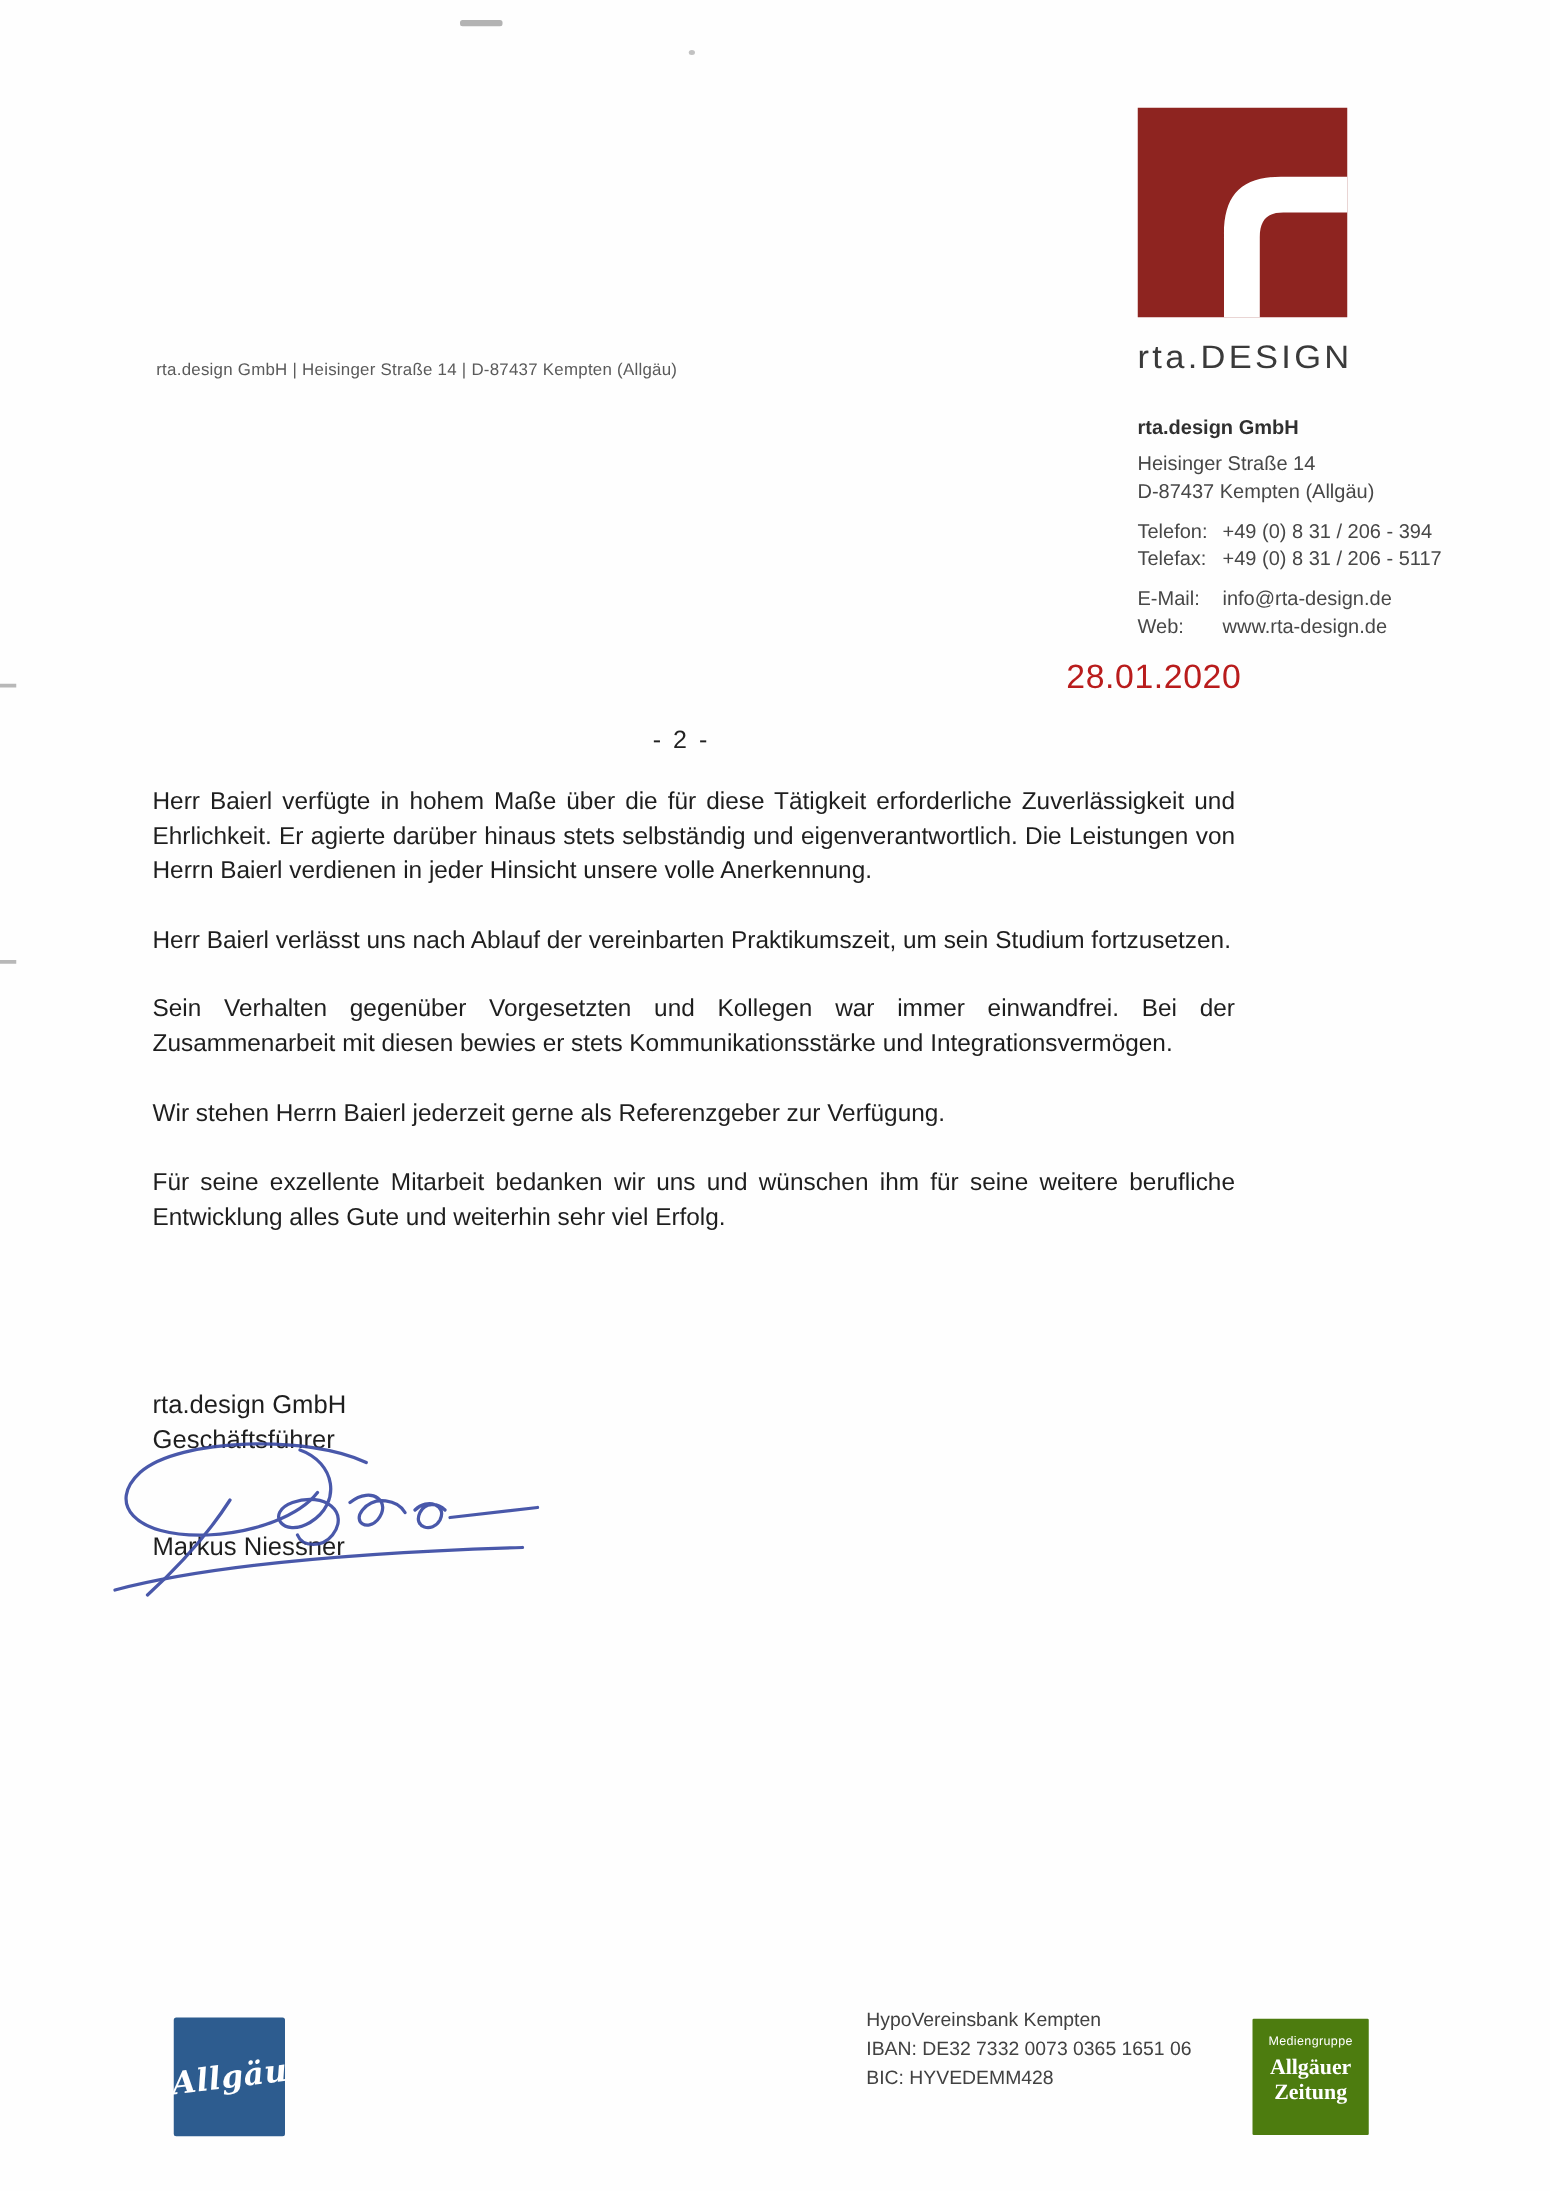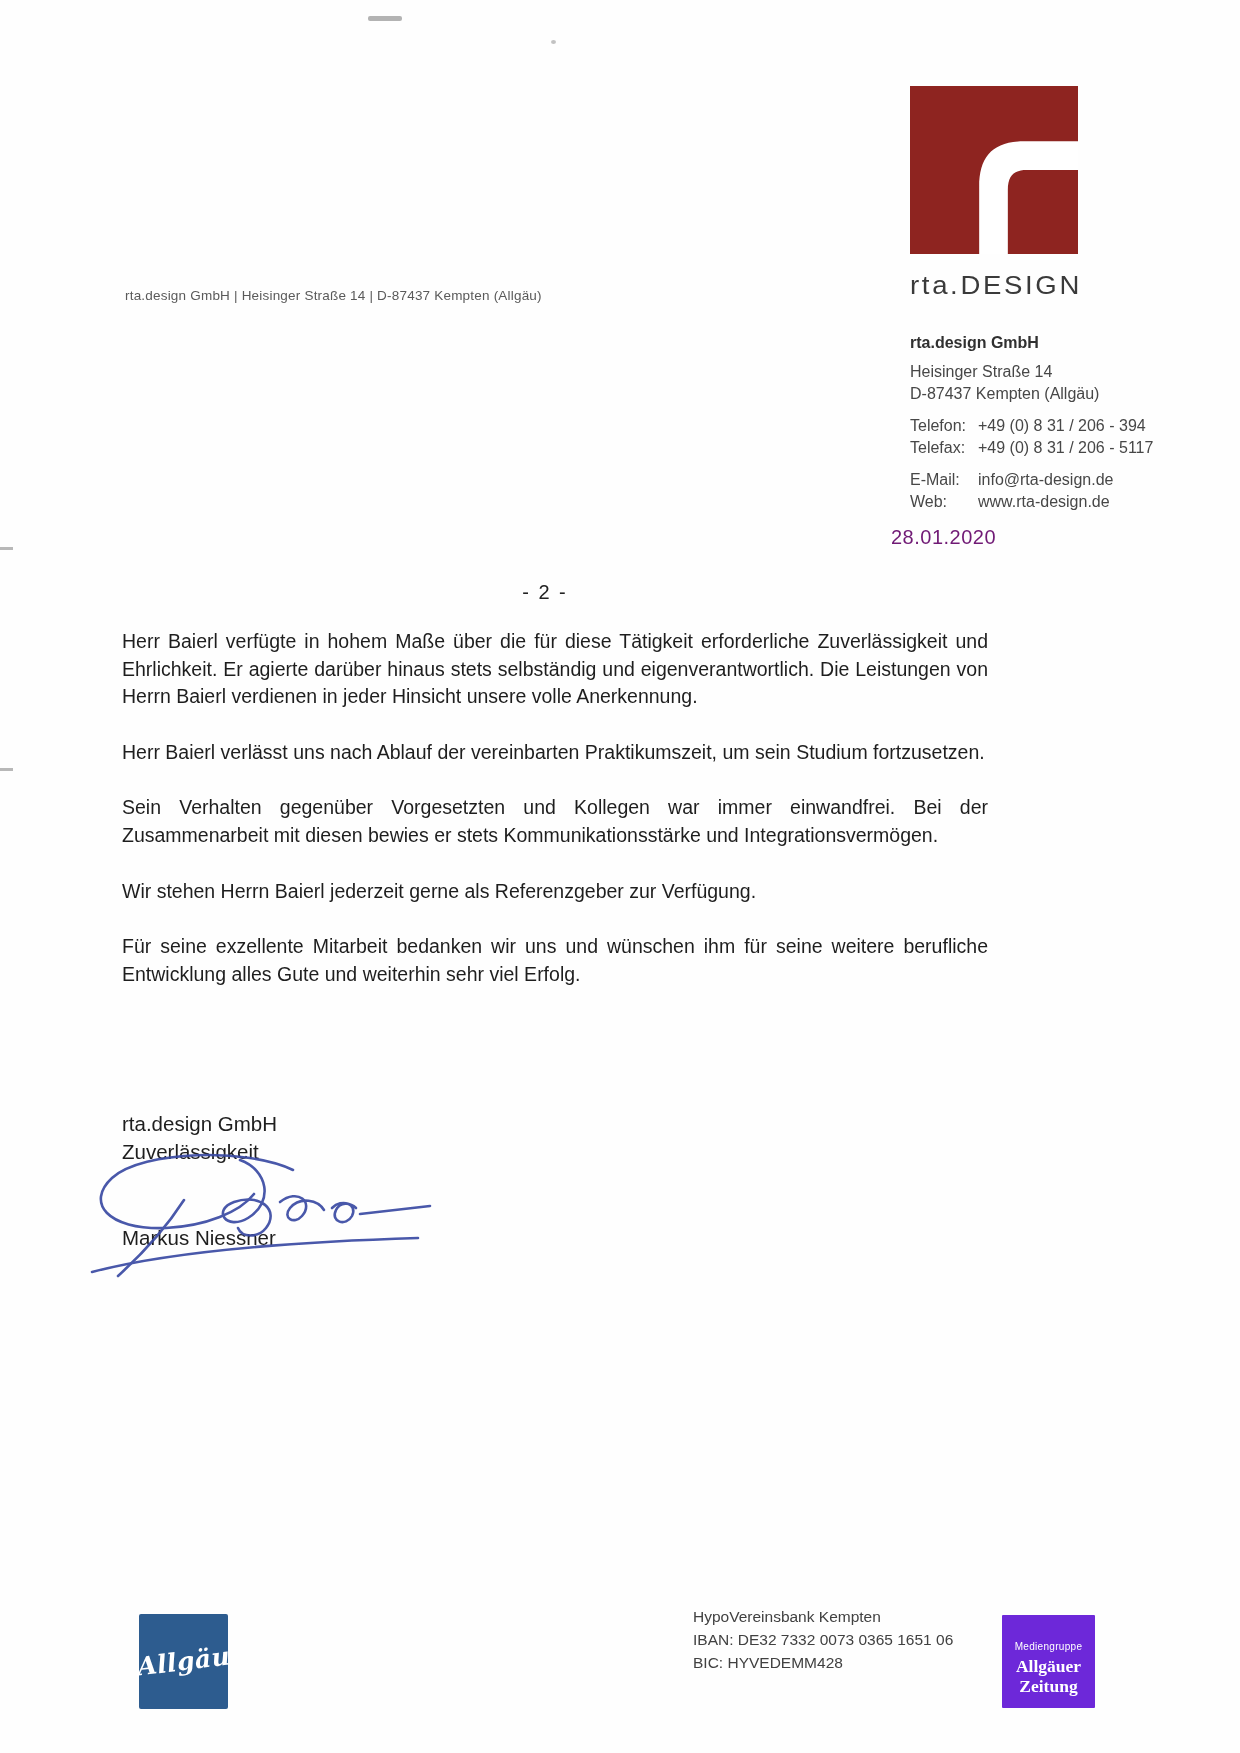--- a/index.html
+++ b/index.html
@@ -40,21 +40,21 @@
   }
 
   
   .contact-block { position: absolute; left: 910px; top: 334px; font-size: 16px; color: #474747; }
   .contact-company { font-weight: bold; color: #303030; margin-bottom: 9px; }
   .contact-group { margin-bottom: 10px; line-height: 22px; }
   .contact-row { display: flex; line-height: 22px; }
   .contact-row .lbl { width: 68px; flex: 0 0 68px; }
 
   
-  .letter-date { position: absolute; left: 891px; top: 526px; font-size: 20px; color: #701a75; letter-spacing: .5px; }
+  .letter-date { position: absolute; left: 853px; top: 526px; font-size: 27px; color: #b91c1c; letter-spacing: .5px; }
   .page-number { position: absolute; left: 122px; top: 581px; width: 846px; text-align: center; font-size: 20px; color: #222; letter-spacing: 2px; }
 
   
   .letter-body { position: absolute; left: 122px; top: 628px; width: 866px; }
   .letter-body p {
     font-size: 19.5px; line-height: 27.6px; color: #1e1e1e;
     text-align: justify; margin-bottom: 28px;
   }
 
   
@@ -71,22 +71,22 @@
   .footer-logo-allgaeu span {
     color: #fff; font-family: "DejaVu Serif", serif; font-style: italic; font-weight: bold;
     font-size: 25px; transform: rotate(-7deg); letter-spacing: .5px;
   }
   .footer-col { position: absolute; font-size: 15.5px; color: #414141; line-height: 23px; }
   .footer-col.legal { left: 268px; top: 1605px; }
   .footer-col.bank  { left: 693px; top: 1605px; }
   .footer-col .gap { height: 10px; }
   .footer-logo-media {
     position: absolute; left: 1002px; top: 1615px; width: 93px; height: 93px;
-    background: #6d28d9; color: #fff; border-radius: 1px;
-    display: flex; flex-direction: column; align-items: center; justify-content: center;
+    background: #4d7c0f; color: #fff; border-radius: 1px;
+    display: flex; flex-direction: column; align-items: center;
   }
   .media-top { font-size: 10px; margin-top: 13px; letter-spacing: .3px; }
   .media-main { font-family: "Liberation Serif", serif; font-weight: bold; font-size: 17.5px; line-height: 20px; margin-top: 4px; text-align: center; }
 </style>
 </head>
 <body>
 
 <div class="page">
 
   <div class="artifact bar"></div>
@@ -138,21 +138,21 @@
   <div class="letter-body">
     <p>Herr Baierl verfügte in hohem Maße über die für diese Tätigkeit erforderliche Zuverlässigkeit und Ehrlichkeit. Er agierte darüber hinaus stets selbständig und eigenverantwortlich. Die Leistungen von Herrn Baierl verdienen in jeder Hinsicht unsere volle Anerkennung.</p>
     <p>Herr Baierl verlässt uns nach Ablauf der vereinbarten Praktikumszeit, um sein Studium fortzusetzen.</p>
     <p>Sein Verhalten gegenüber Vorgesetzten und Kollegen war immer einwandfrei. Bei der Zusammenarbeit mit diesen bewies er stets Kommunikationsstärke und Integrationsvermögen.</p>
     <p>Wir stehen Herrn Baierl jederzeit gerne als Referenzgeber zur Verfügung.</p>
     <p>Für seine exzellente Mitarbeit bedanken wir uns und wünschen ihm für seine weitere berufliche Entwicklung alles Gute und weiterhin sehr viel Erfolg.</p>
   </div>
 
   <div class="sig-block">
     <div>rta.design GmbH</div>
-    <div>Zuverlässigkeit</div>
+    <div>Geschäftsführer</div>
   </div>
   <div class="sig-name">Markus Niessner</div>
   <svg class="sig-ink" width="350" height="135" viewBox="0 0 350 135" fill="none">
     <g stroke="#3a4aa3" stroke-width="2.6" stroke-linecap="round" fill="none" opacity="0.92">
       <path d="M205,26 C160,4 55,6 24,34 C-2,58 18,86 78,84 C118,82 152,68 166,50"></path>
       <path d="M152,16 C180,26 186,58 160,74 C138,87 124,66 146,58 C172,49 192,66 178,84 C170,94 154,94 150,84"></path>
       <path d="M192,58 C210,44 226,58 214,72 C206,81 194,74 202,64 C212,52 230,56 236,66"></path>
       <path d="M244,64 C254,54 270,60 264,72 C258,83 242,78 248,66 C252,58 262,58 268,64"></path>
       <path d="M272,70 L342,62"></path>
       <path d="M4,128 C80,108 200,98 330,94"></path>

